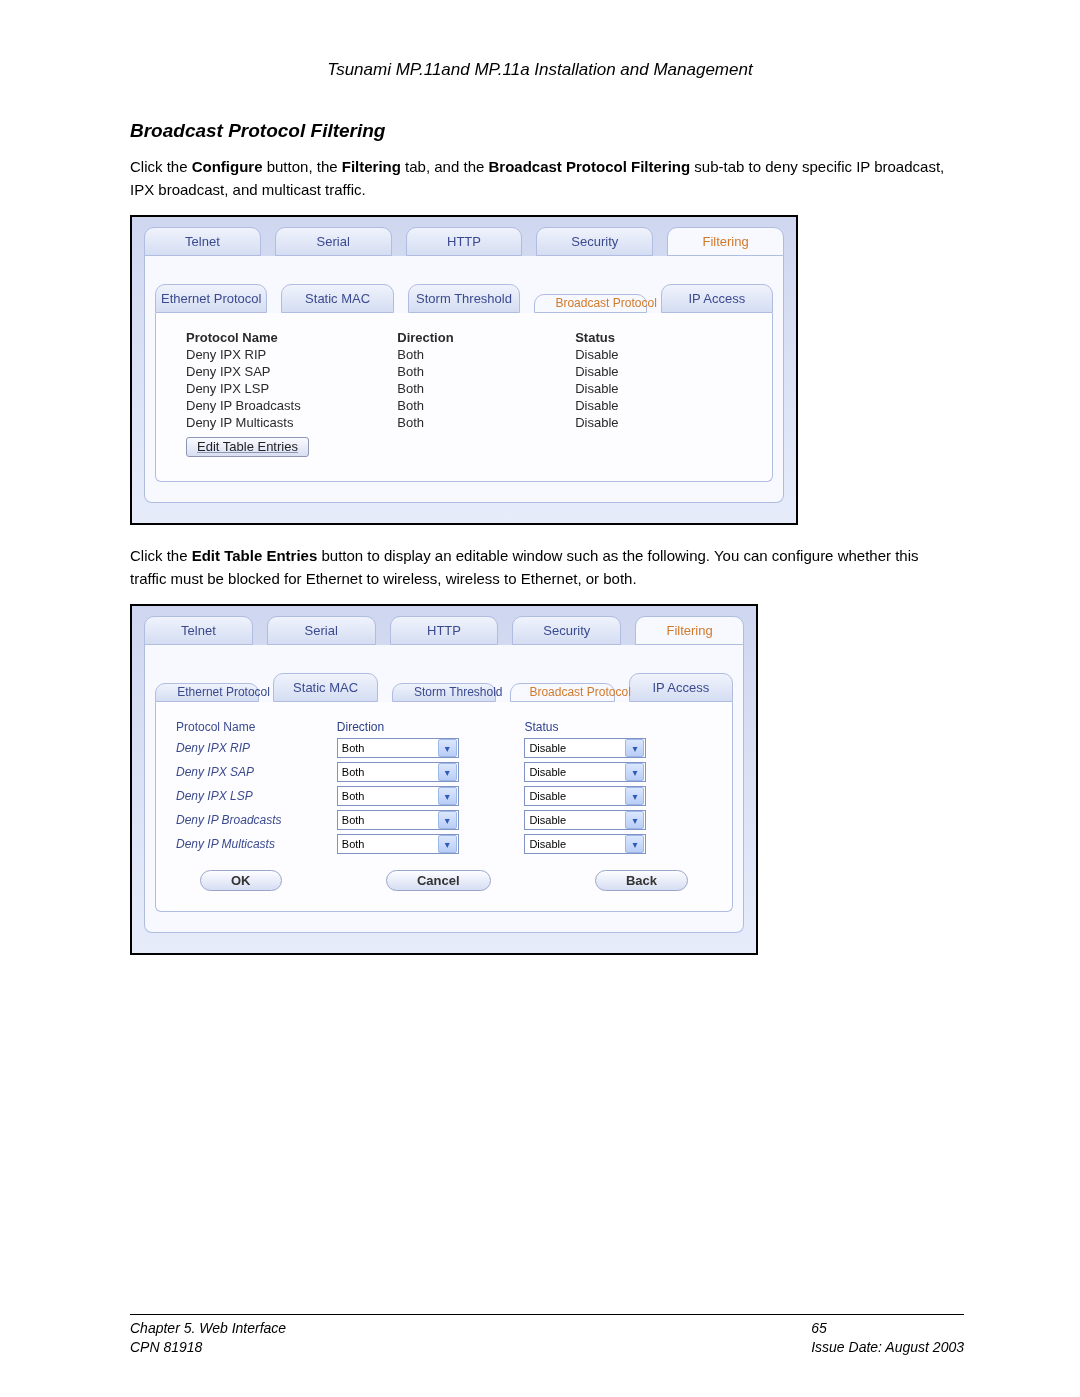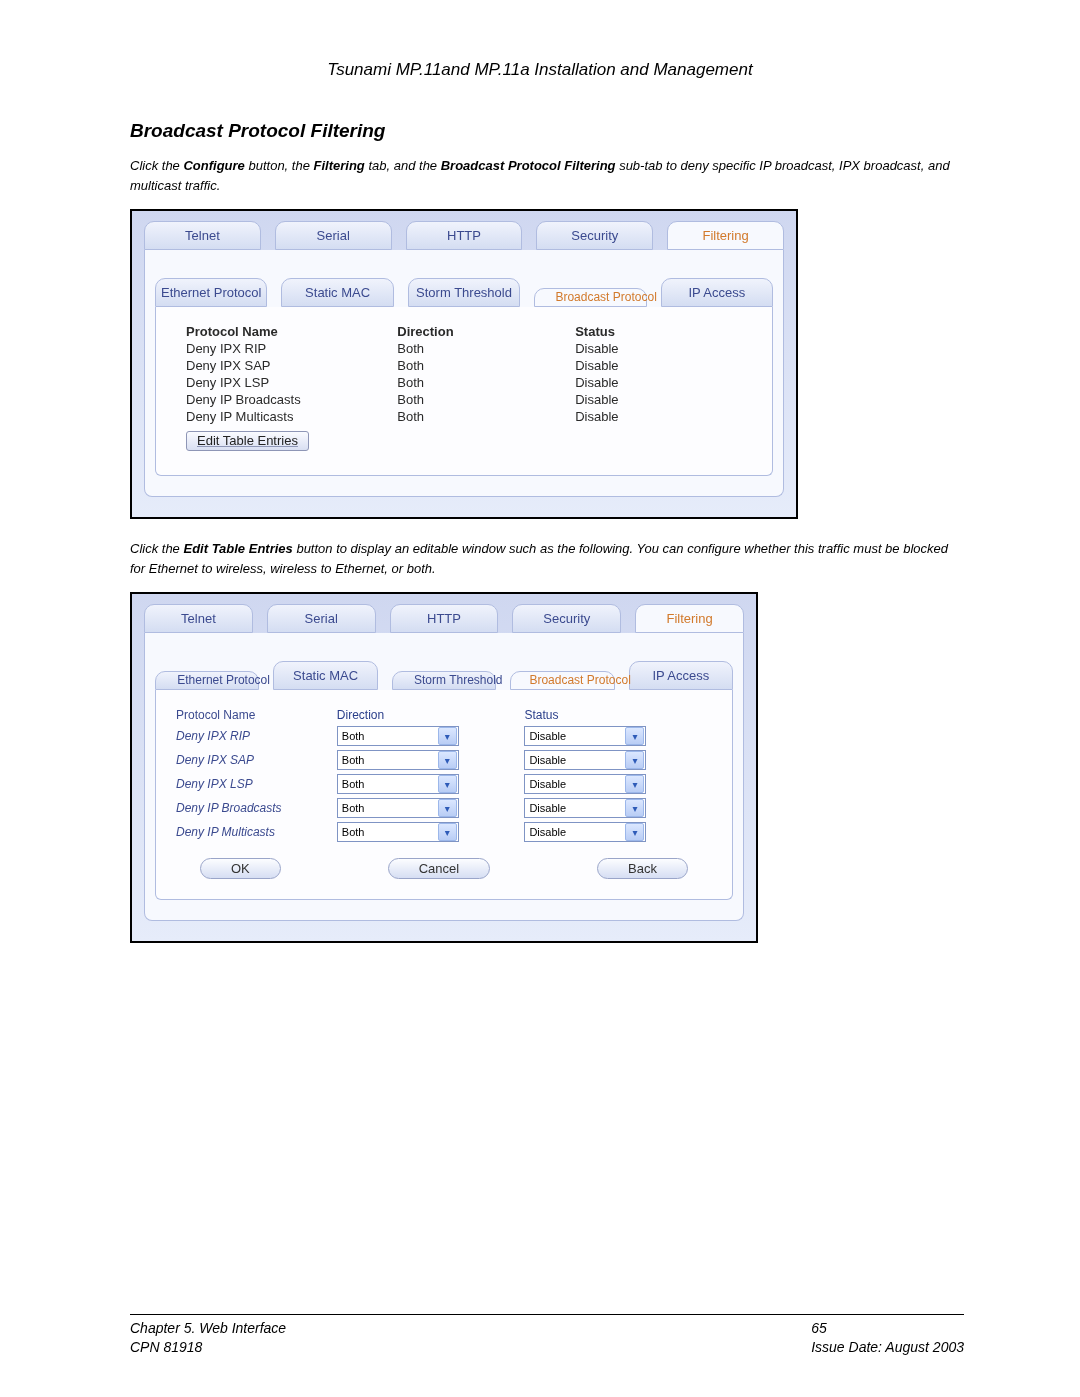--- a/index.html
+++ b/index.html
@@ -23,24 +23,23 @@
   margin-bottom: 40px;
 }
 .section-title {
   font-style: italic;
   font-weight: bold;
   font-size: 19px;
   margin-top: 20px;
   margin-bottom: 14px;
 }
 .body-text {
-  font-size: 13px;
+  font-size: 15px;
   line-height: 1.5;
   margin-bottom: 14px;
-  font-style: italic;
 }
 .body-text b { font-weight: bold; }
 .panel {
   border: 2px solid #000;
   background: linear-gradient(to bottom, #cfd7f0, #e6ecfa);
   padding: 10px 12px 20px 12px;
   margin-bottom: 20px;
   font-family: Verdana, Arial, sans-serif;
 }
 .tabrow {
@@ -151,20 +150,21 @@
   align-items: center;
   justify-content: center;
   color: #2e5bb8;
   font-size: 10px;
 }
 .btnrow {
   display: flex;
   justify-content: space-between;
   margin-top: 14px;
   padding: 0 24px;
+  font-weight: bold;
 }
 .pillbtn {
   padding: 2px 30px;
   border: 1px solid #9aa5c9;
   border-radius: 14px;
   background: linear-gradient(to bottom, #fcfdff, #d6def3);
   font-size: 13px;
   color: #333;
 }
 .footer {

